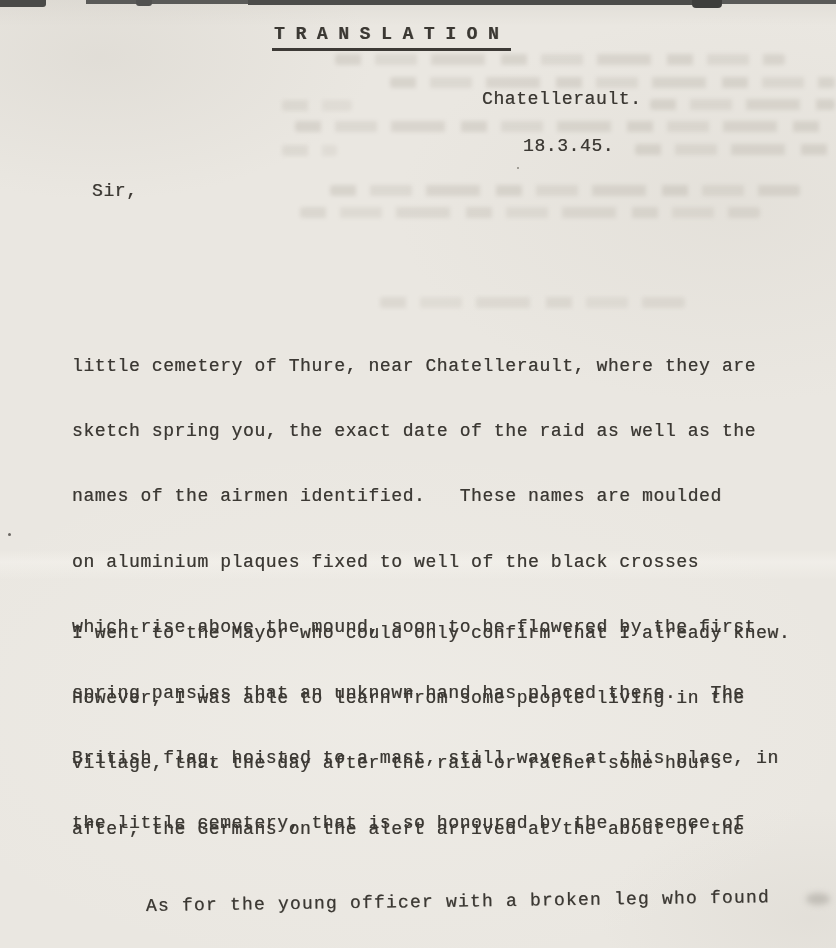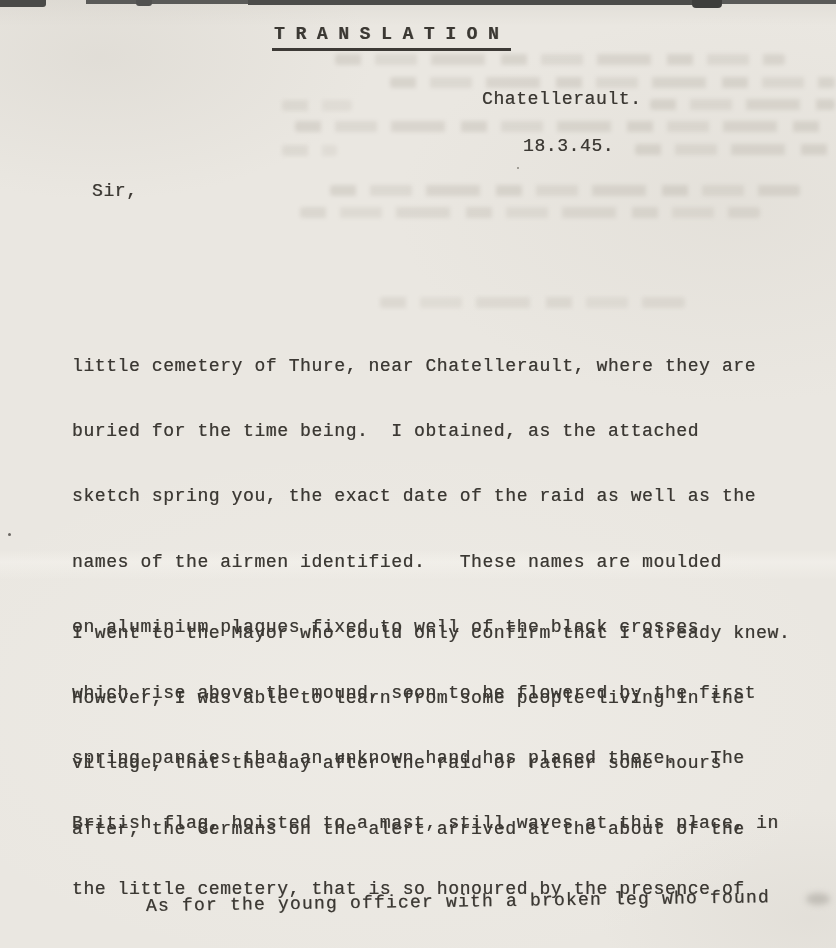--- a/index.html
+++ b/index.html
@@ -96,21 +96,20 @@
 
   <div class="abs typed heading-place">Chatellerault.</div>
 
   <div class="abs typed heading-date">18.3.45.</div>
 
   <div class="abs typed salutation">Sir,</div>
 
 
   <div class="abs typed para p2">
     <div>little cemetery of Thure, near Chatellerault, where they are</div>
-    <div>buried for the time being.  I obtained, as the attached</div>
     <div>sketch spring you, the exact date of the raid as well as the</div>
     <div>names of the airmen identified.   These names are moulded</div>
     <div>on aluminium plaques fixed to well of the black crosses</div>
     <div>which rise above the mound, soon to be flowered by the first</div>
     <div>spring pansies that an unknown hand has placed there.   The</div>
     <div>British flag, hoisted to a mast, still waves at this place, in</div>
     <div>the little cemetery, that is so honoured by the presence of</div>
     
   </div>
 

